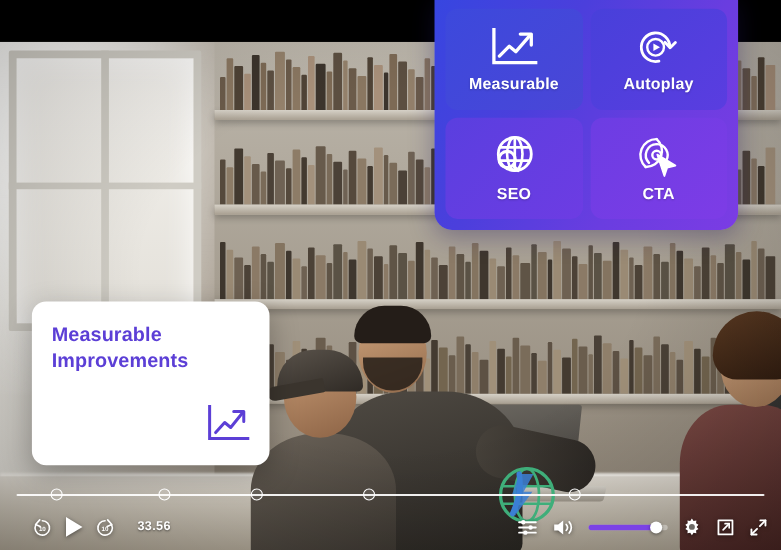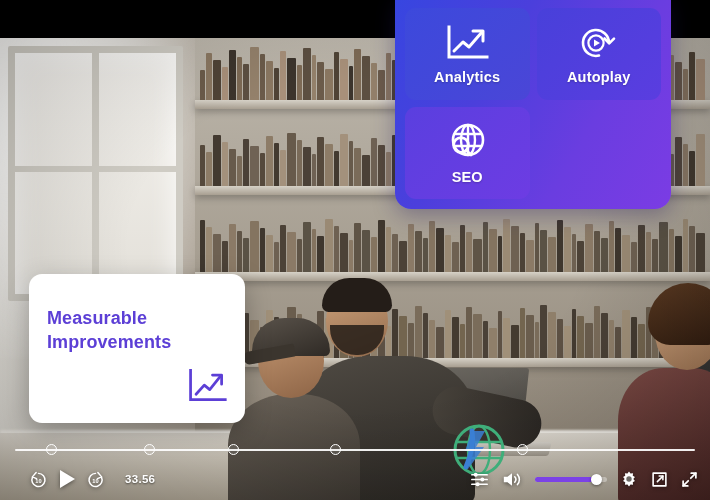--- a/index.html
+++ b/index.html
@@ -183,21 +183,21 @@
   }
 
   
   #info-card {
     position: absolute;
     left: 29px; top: 274px;
     width: 216px; height: 149px;
     background: #fff;
     border-radius: 13px;
     box-shadow: 0 8px 26px rgba(0,0,0,.28);
-    padding: 32px 18px 12px 18px;
+    padding: 18px 18px 12px 18px;
     z-index: 9;
   }
   #card-title {
     color: #5c3fd6;
     font-size: 18px;
     font-weight: 700;
     line-height: 1.35;
     letter-spacing: .1px;
   }
   #card-icon {
@@ -612,21 +612,21 @@
   <div id="feature-panel">
 
     <div class="tile tile-analytics">
       <span>
         <svg width="46" height="38" viewBox="0 0 46 38" fill="none">
           <path d="M5 3 V33 H43" stroke="#fff" stroke-width="3" stroke-linecap="square"></path>
           <path d="M10 27 L19 18 L25 23 L38 8" stroke="#fff" stroke-width="3" stroke-linecap="round" stroke-linejoin="round"></path>
           <path d="M29 7 H39 V17" stroke="#fff" stroke-width="3" stroke-linecap="round" stroke-linejoin="round"></path>
         </svg>
       </span>
-      <span class="tile-label">Analytics</span>
+      <span class="tile-label">Measurable</span>
     </div>
 
     <div class="tile tile-autoplay">
       <span>
         <svg width="44" height="38" viewBox="0 0 44 38" fill="none">
           <path d="M32 19 A13 13 0 1 0 22 31.6" stroke="#fff" stroke-width="2.6" stroke-linecap="round"></path>
           <path d="M27.5 14.5 L32.2 19.4 L37 14.6" stroke="#fff" stroke-width="2.6" stroke-linecap="round" stroke-linejoin="round"></path>
           <circle cx="19" cy="19" r="7.6" stroke="#fff" stroke-width="2.2"></circle>
           <path d="M17 15.6 L23 19 L17 22.4 Z" fill="#fff"></path>
         </svg>
@@ -640,20 +640,33 @@
           <circle cx="22" cy="18" r="15" stroke="#fff" stroke-width="2.6"></circle>
           <ellipse cx="22" cy="18" rx="7" ry="15" stroke="#fff" stroke-width="2.4"></ellipse>
           <path d="M8 12 H36 M8 24 H36 M22 3 V33" stroke="#fff" stroke-width="2.4"></path>
           <circle cx="15" cy="23" r="7.4" stroke="#fff" stroke-width="2.8" fill="none"></circle>
           <path d="M20.3 28.3 L25 33" stroke="#fff" stroke-width="2.8" stroke-linecap="round"></path>
         </svg>
       </span>
       <span class="tile-label">SEO</span>
     </div>
 
+    <div class="tile tile-cta">
+      <span>
+        <svg width="42" height="40" viewBox="0 0 42 40" fill="none">
+          <circle cx="19" cy="19" r="4" stroke="#fff" stroke-width="2.2"></circle>
+          <path d="M19 9 A10 10 0 0 1 27.6 24" stroke="#fff" stroke-width="2.2" stroke-linecap="round"></path>
+          <path d="M19 4.5 A14.5 14.5 0 0 1 9 29.8" stroke="#fff" stroke-width="2.2" stroke-linecap="round"></path>
+          <path d="M19 4.5 A14.5 14.5 0 0 0 9 29.8" stroke="#fff" stroke-width="2.2" stroke-linecap="round"></path>
+          <path d="M19 9 A10 10 0 0 0 12 26" stroke="#fff" stroke-width="2.2" stroke-linecap="round"></path>
+          <path d="M19.5 18.5 L36 28.5 L28.5 30.5 L26 38 Z" fill="#fff" stroke="#fff" stroke-width="1.6" stroke-linejoin="round"></path>
+        </svg>
+      </span>
+      <span class="tile-label">CTA</span>
+    </div>
   </div>
 
   <div id="info-card">
     <div id="card-title">Measurable Improvements</div>
     <span id="card-icon">
       <svg width="42" height="42" viewBox="0 0 46 42" fill="none">
         <path d="M5 4 V36 H43" stroke="#5c3fd6" stroke-width="3" stroke-linecap="square"></path>
         <path d="M11 30 L20 20 L26 25 L38 10" stroke="#5c3fd6" stroke-width="3" stroke-linecap="round" stroke-linejoin="round"></path>
         <path d="M29 9 H39 V19" stroke="#5c3fd6" stroke-width="3" stroke-linecap="round" stroke-linejoin="round"></path>
       </svg>

